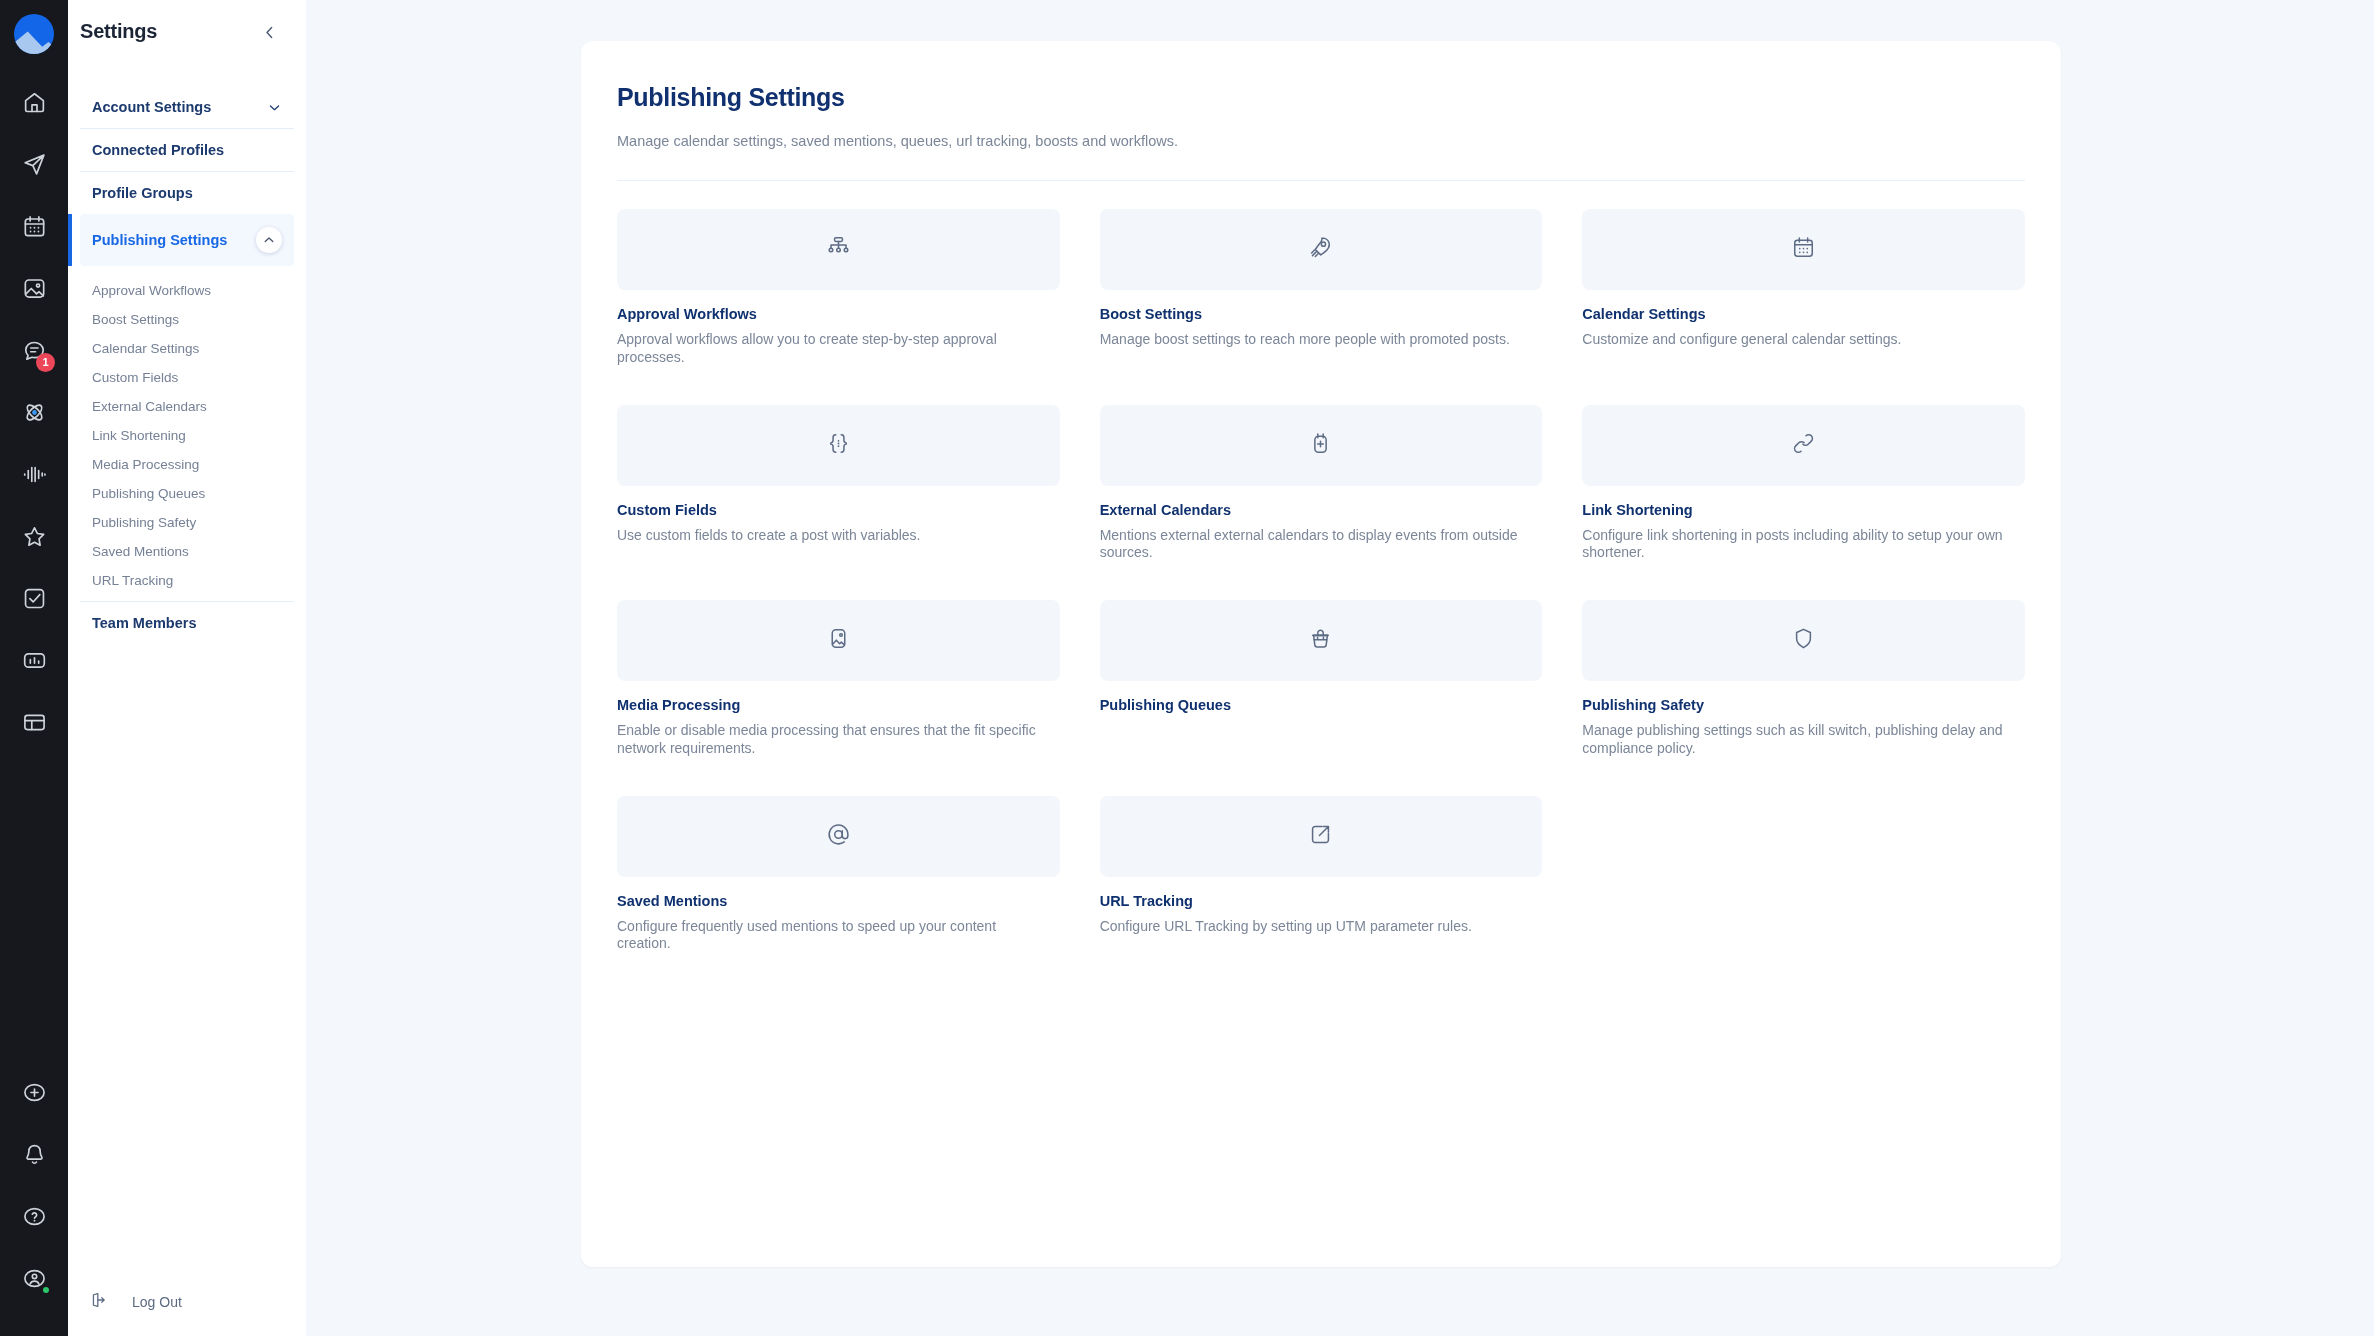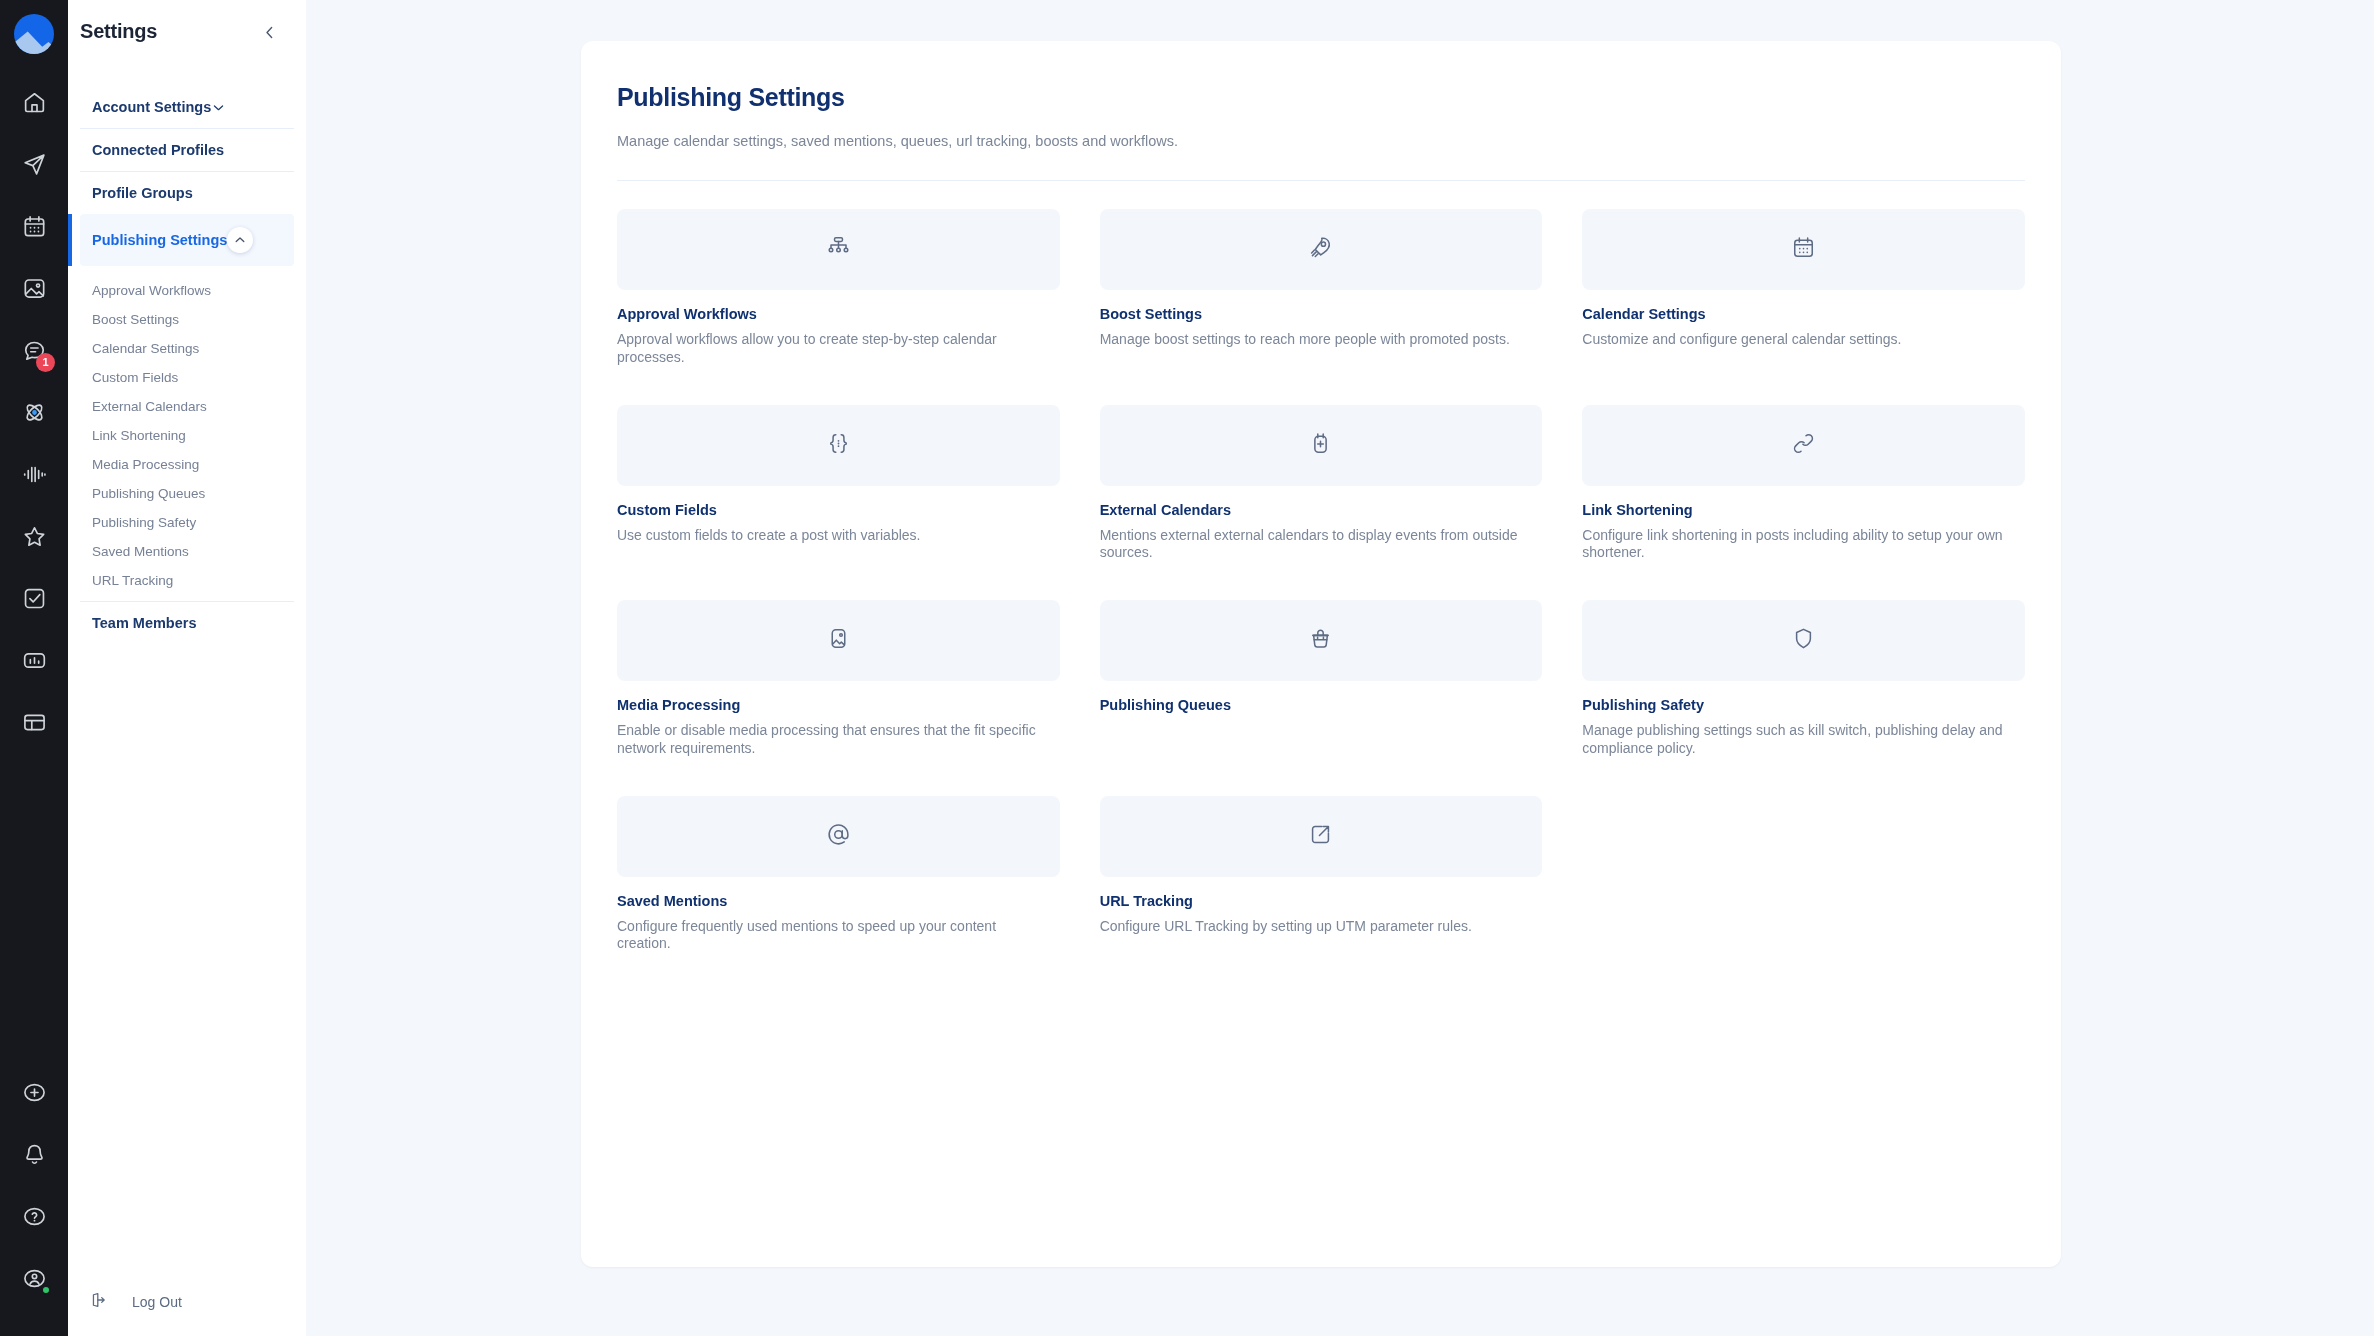--- a/index.html
+++ b/index.html
@@ -62,21 +62,21 @@
   .sp-header {
     display: flex; align-items: flex-start; justify-content: space-between;
     padding: 20px 24px 0 12px;
     height: 58px;
   }
   .sp-title { font-size: 20px; font-weight: 700; color: #1c2536; letter-spacing: -0.2px; }
   .collapse-btn { color: #4a5a72; display: flex; cursor: pointer; padding: 4px; }
 
   .sp-nav { padding: 28px 12px 0 12px; }
   .nav-top {
-    display: flex; align-items: center; 
+    display: flex; align-items: center; justify-content: space-between;
     padding: 13px 12px 13px 12px;
     font-size: 14.5px; font-weight: 700; color: #1c3a6e;
     cursor: pointer; position: relative;
   }
   .nav-top.active {
     background: #f3f7fe; color: #1868e4; border-radius: 4px;
   }
   .nav-top.active::before {
     content: ""; position: absolute; left: -12px; top: 0; bottom: 0;
     width: 4px; background: #1868e4;
@@ -349,21 +349,21 @@
               <svg width="25" height="25" viewBox="0 0 24 24" fill="none" stroke="currentColor" stroke-width="1.45" stroke-linecap="round" stroke-linejoin="round">
                   <rect x="8.2" y="2.6" width="7.6" height="3.6" rx="1.3"></rect>
                   <path d="M12 6.2v3.4M4.8 9.6h14.4M4.8 9.6v3.1M12 9.6v3.1M19.2 9.6v3.1"></path>
                   <circle cx="4.8" cy="14.4" r="1.7"></circle>
                   <circle cx="12" cy="14.4" r="1.7"></circle>
                   <circle cx="19.2" cy="14.4" r="1.7"></circle>
                 </svg>
             </span>
           </div>
           <div class="tile-title">Approval Workflows</div>
-          <div class="tile-desc">Approval workflows allow you to create step-by-step calendar processes.</div>
+          <div class="tile-desc">Approval workflows allow you to create step-by-step approval processes.</div>
         </div>
 
         <div class="tile">
           <div class="tile-thumb">
             <span>
               <svg width="25" height="25" viewBox="0 0 24 24" fill="none" stroke="currentColor" stroke-width="1.45" stroke-linecap="round" stroke-linejoin="round">
                   <path d="M13.2 3.2c3.4-.5 6.3 1.4 7.1 4.6.7 3.1-1.2 6.4-5 9.1l-3.1 2.2-5.2-5.2 2.2-3.1c2.6-3.7 5.3-5.6 4-7.6Z"></path>
                   <circle cx="14.8" cy="8.8" r="2"></circle>
                   <path d="M7.9 16.2 4.3 19.8M6.2 14.4 3.5 17.2M9.7 18 7 20.7"></path>
                 </svg>

